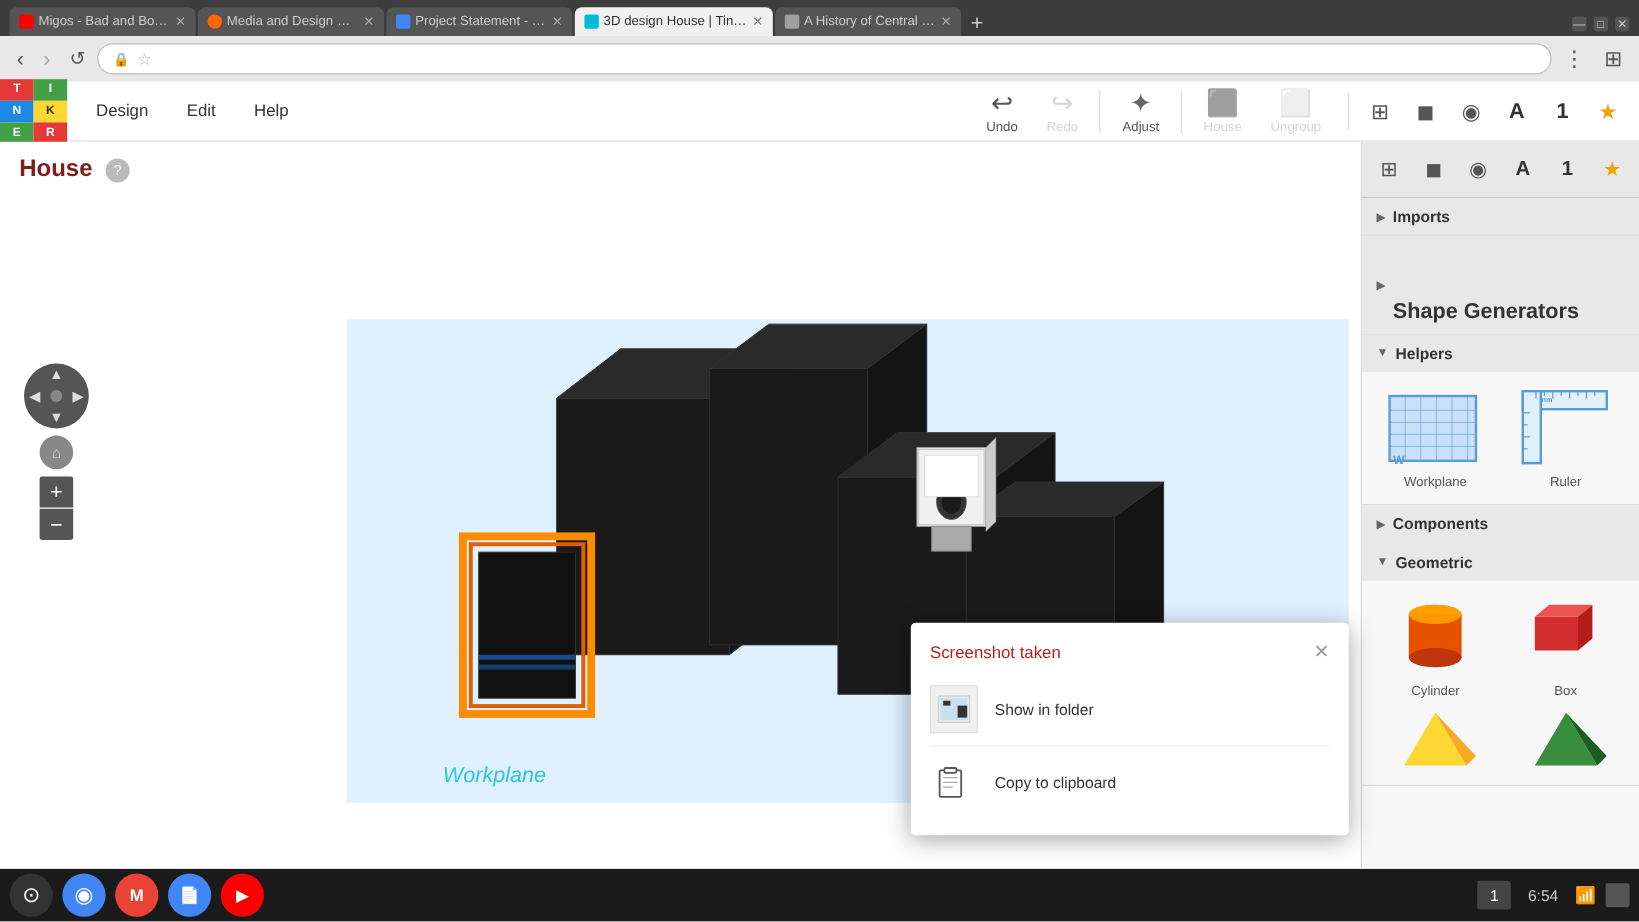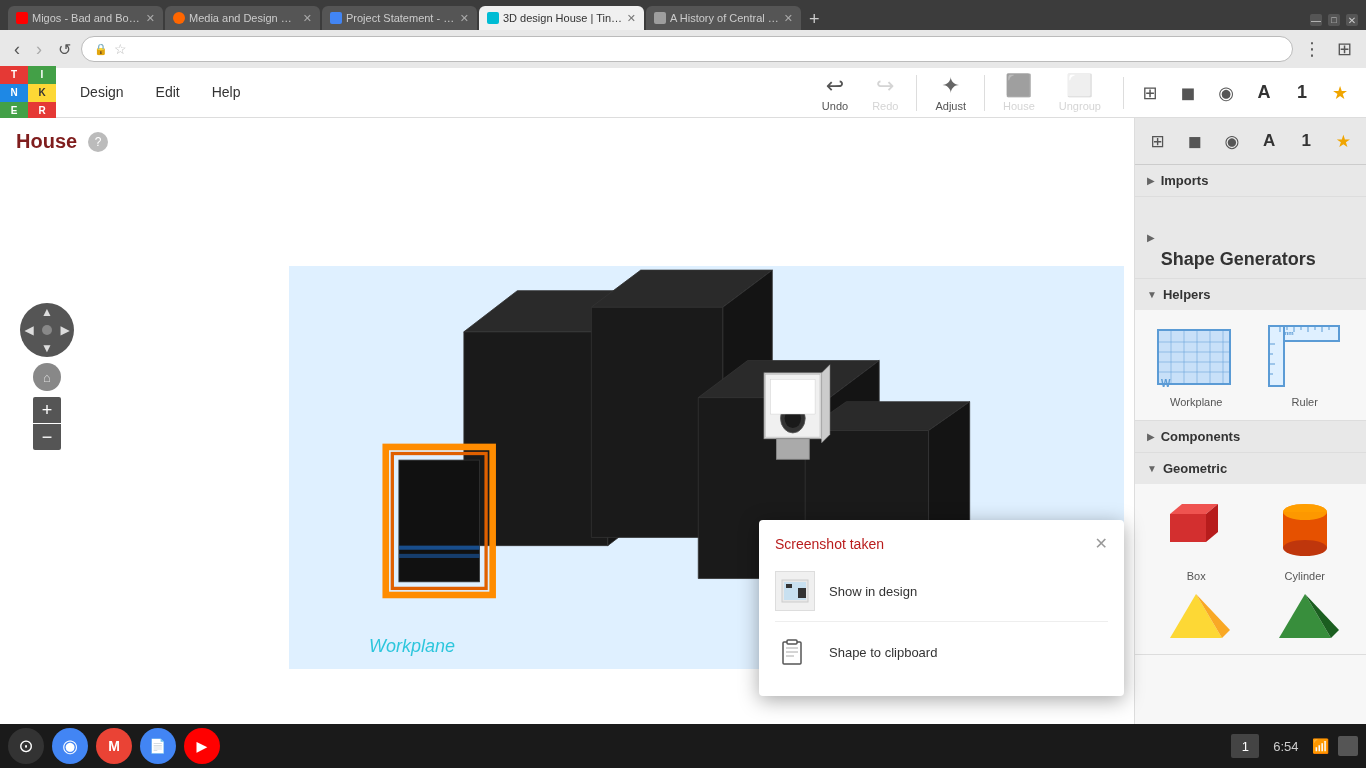--- a/index.html
+++ b/index.html
@@ -299,39 +299,39 @@
             <span style="font-size:10px;color:#666;">▼</span>
             <span style="font-size:13px;color:#333;font-weight:bold;">Geometric</span>
           </div>
           <div style="padding:12px;">
             <div style="display:grid;grid-template-columns:repeat(2,1fr);gap:10px;">
 
               <div style="display:flex;flex-direction:column;align-items:center;gap:4px;cursor:pointer;">
                 <div style="width:80px;height:70px;display:flex;align-items:center;justify-content:center;">
                   <svg width="68" height="62" viewBox="0 0 68 62">
 
-                    <polygon points="8,42 8,14 44,14 44,42" fill="#d32f2f"></polygon>
-                    <polygon points="8,14 20,4 56,4 44,14" fill="#ef5350"></polygon>
-                    <polygon points="44,14 56,4 56,32 44,42" fill="#b71c1c"></polygon>
-                  </svg>
-                </div>
-                <span style="font-size:11px;color:#555;">Box</span>
-              </div>
-
-              <div style="display:flex;flex-direction:column;align-items:center;gap:4px;cursor:pointer;">
-                <div style="width:80px;height:70px;display:flex;align-items:center;justify-content:center;">
-                  <svg width="68" height="62" viewBox="0 0 68 62">
-
                     <ellipse cx="34" cy="12" rx="22" ry="8" fill="#ff8f00"></ellipse>
                     <rect x="12" y="12" width="44" height="36" fill="#e65100"></rect>
                     <ellipse cx="34" cy="48" rx="22" ry="8" fill="#bf360c"></ellipse>
                     <ellipse cx="34" cy="12" rx="22" ry="8" fill="#ffa000" opacity="0.9"></ellipse>
                   </svg>
                 </div>
                 <span style="font-size:11px;color:#555;">Cylinder</span>
+              </div>
+
+              <div style="display:flex;flex-direction:column;align-items:center;gap:4px;cursor:pointer;">
+                <div style="width:80px;height:70px;display:flex;align-items:center;justify-content:center;">
+                  <svg width="68" height="62" viewBox="0 0 68 62">
+
+                    <polygon points="8,42 8,14 44,14 44,42" fill="#d32f2f"></polygon>
+                    <polygon points="8,14 20,4 56,4 44,14" fill="#ef5350"></polygon>
+                    <polygon points="44,14 56,4 56,32 44,42" fill="#b71c1c"></polygon>
+                  </svg>
+                </div>
+                <span style="font-size:11px;color:#555;">Box</span>
               </div>
             </div>
 
             <div style="display:grid;grid-template-columns:repeat(2,1fr);gap:10px;margin-top:10px;">
 
               <div style="display:flex;flex-direction:column;align-items:center;cursor:pointer;">
                 <svg width="68" height="50" viewBox="0 0 68 50">
                   <polygon points="34,2 8,46 60,46" fill="#fdd835"></polygon>
                   <polygon points="34,2 60,46 68,38" fill="#f9a825"></polygon>
                 </svg>
@@ -358,33 +358,33 @@
       <div style="display:flex;align-items:center;padding:10px 0;gap:14px;cursor:pointer;border-bottom:1px solid #eee;">
         <div style="width:40px;height:40px;background:#f0f0f0;border:1px solid #ddd;display:flex;align-items:center;justify-content:center;flex-shrink:0;">
           <svg width="30" height="30" viewBox="0 0 30 30">
             <rect x="2" y="4" width="26" height="22" fill="#e8e8e8" stroke="#ccc" stroke-width="1"></rect>
             <rect x="4" y="6" width="22" height="18" fill="#c8e0f0"></rect>
             <rect x="6" y="8" width="6" height="4" fill="#333"></rect>
             <rect x="18" y="12" width="8" height="10" fill="#333"></rect>
             <circle cx="14" cy="14" rx="3" ry="3" fill="#888"></circle>
           </svg>
         </div>
-        <span style="font-size:13px;color:#333;">Show in design</span>
+        <span style="font-size:13px;color:#333;">Show in folder</span>
       </div>
       <div style="display:flex;align-items:center;padding:10px 0;gap:14px;cursor:pointer;">
         <div style="width:40px;height:40px;display:flex;align-items:center;justify-content:center;flex-shrink:0;">
           <svg width="28" height="28" viewBox="0 0 28 28">
             <rect x="2" y="4" width="18" height="22" rx="1" fill="none" stroke="#555" stroke-width="1.5"></rect>
             <rect x="6" y="2" width="10" height="4" rx="1" fill="#fff" stroke="#555" stroke-width="1.5"></rect>
             <line x1="5" y1="10" x2="17" y2="10" stroke="#aaa" stroke-width="1"></line>
             <line x1="5" y1="14" x2="17" y2="14" stroke="#aaa" stroke-width="1"></line>
             <line x1="5" y1="18" x2="13" y2="18" stroke="#aaa" stroke-width="1"></line>
           </svg>
         </div>
-        <span style="font-size:13px;color:#333;">Shape to clipboard</span>
+        <span style="font-size:13px;color:#333;">Copy to clipboard</span>
       </div>
     </div>
 
   </div>
 </div>
 
 <div style="height:44px;background:#1a1a1a;display:flex;align-items:center;padding:0 8px;gap:8px;flex-shrink:0;">
   <div style="width:36px;height:36px;border-radius:50%;background:#333;display:flex;align-items:center;justify-content:center;color:#fff;font-size:18px;cursor:pointer;">⊙</div>
   <div style="width:36px;height:36px;border-radius:50%;background:#4285f4;display:flex;align-items:center;justify-content:center;cursor:pointer;font-size:18px;color:#fff;">◉</div>
   <div style="width:36px;height:36px;border-radius:50%;background:#ea4335;display:flex;align-items:center;justify-content:center;cursor:pointer;color:#fff;font-size:14px;font-weight:bold;">M</div>

